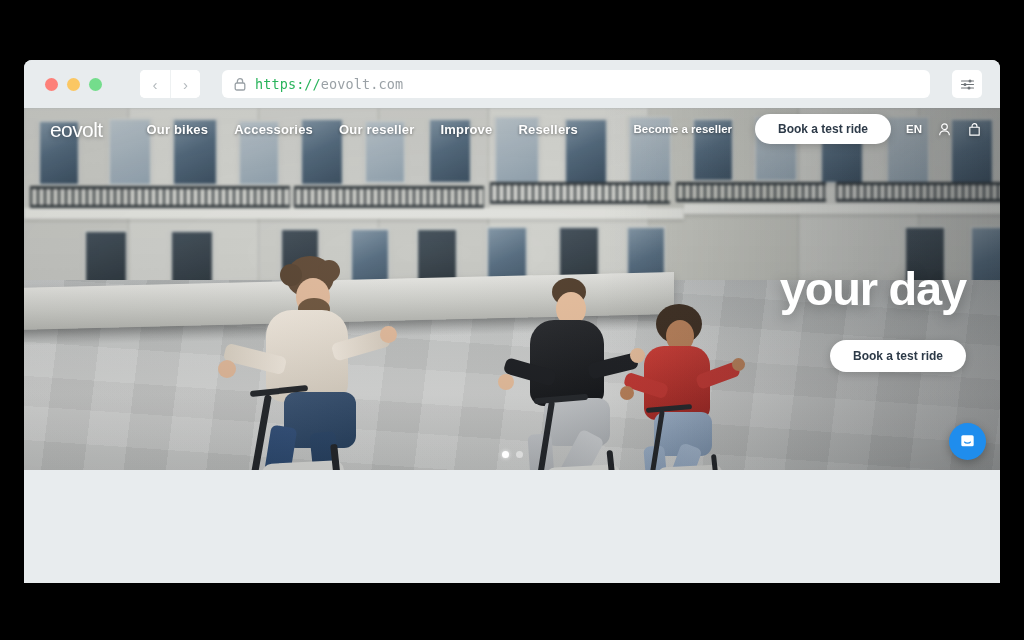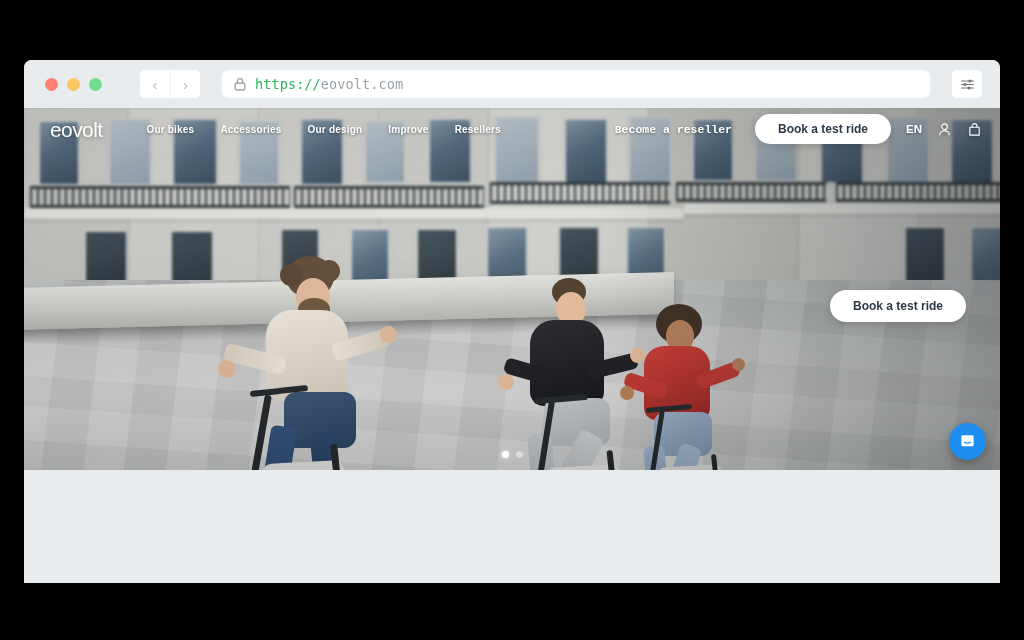--- a/index.html
+++ b/index.html
@@ -231,30 +231,29 @@
   }
   #logo {
     color: #fff; font-size: 21px; font-weight: 400;
     letter-spacing: -.6px; line-height: 1;
     text-shadow: 0 1px 4px rgba(0,0,0,.35);
     cursor: pointer;
     margin-right: 44px;
   }
   #main-menu { display: flex; align-items: center; gap: 26px; }
   .menu-link {
-    color: #fff; font-size: 10px; font-weight: 600; letter-spacing: .2px;
+    color: #fff; font-size: 13px; font-weight: 600; letter-spacing: .2px;
     text-shadow: 0 1px 3px rgba(0,0,0,.45);
     cursor: pointer; white-space: nowrap; text-align: right;
   }
   #nav-right { margin-left: auto; display: flex; align-items: center; gap: 15px; }
   #reseller-link {
     color: #fff; font-size: 11.5px; font-weight: 600;
     text-shadow: 0 1px 3px rgba(0,0,0,.45); cursor: pointer; white-space: nowrap;
     margin-right: 8px;
-    font-family: Liberation Mono, monospace;
   }
   .pill {
     background: #fff; color: #2d3a48;
     border-radius: 22px;
     font-size: 12px; font-weight: 700;
     display: flex; align-items: center; justify-content: center;
     cursor: pointer; white-space: nowrap;
     box-shadow: 0 2px 8px rgba(0,0,0,.18);
   }
   #nav-cta { width: 136px; height: 30px; }
@@ -559,21 +558,21 @@
       <div id="text-scrim"></div>
       <div id="photo-grade"></div>
     </div>
 
     <nav id="site-nav">
       <div id="logo">eovolt</div>
 
       <div id="main-menu">
         <span class="menu-link">Our bikes</span>
         <span class="menu-link">Accessories</span>
-        <span class="menu-link">Our design</span>
+        <span class="menu-link">Our reseller</span>
         <span class="menu-link">Improve</span>
         <span class="menu-link">Resellers</span>
       </div>
 
       <div id="nav-right">
         <span id="reseller-link">Become a reseller</span>
 
         <div class="pill" id="nav-cta">Book a test ride</div>
 
         <span id="lang-switch">EN</span>
@@ -590,20 +589,21 @@
             <path d="M3 5.6h10V14H3z" stroke="#fff" stroke-width="1.2" stroke-linejoin="round"></path>
             <path d="M5.4 5.6V4.3a2.6 2.6 0 0 1 5.2 0v1.3" stroke="#fff" stroke-width="1.2" fill="none"></path>
           </svg>
         </span>
       </div>
     </nav>
 
     <div id="hero-copy">
       <h1 id="hero-title">
         <br>
+        <span>your day</span>
       </h1>
       <div class="pill" id="hero-cta">Book a test ride</div>
     </div>
 
     <div id="carousel-dots">
       <span class="dot active"></span>
       <span class="dot"></span>
     </div>
 
     <div id="chat-widget">

